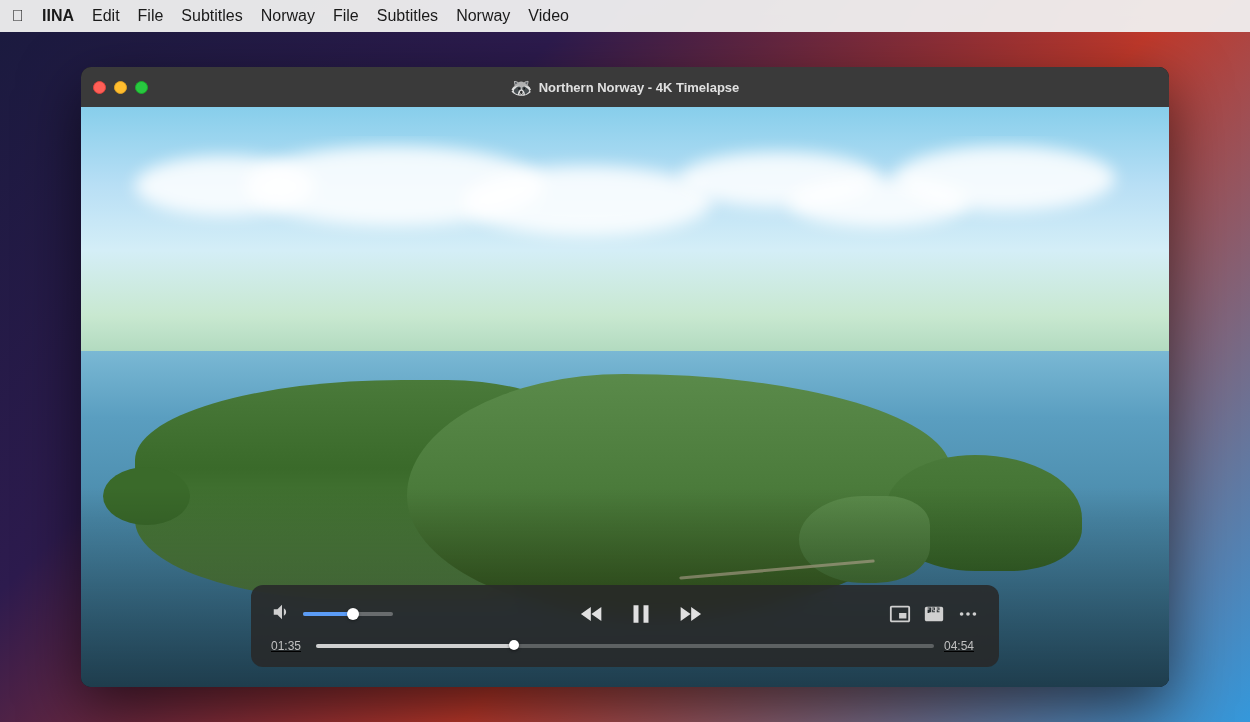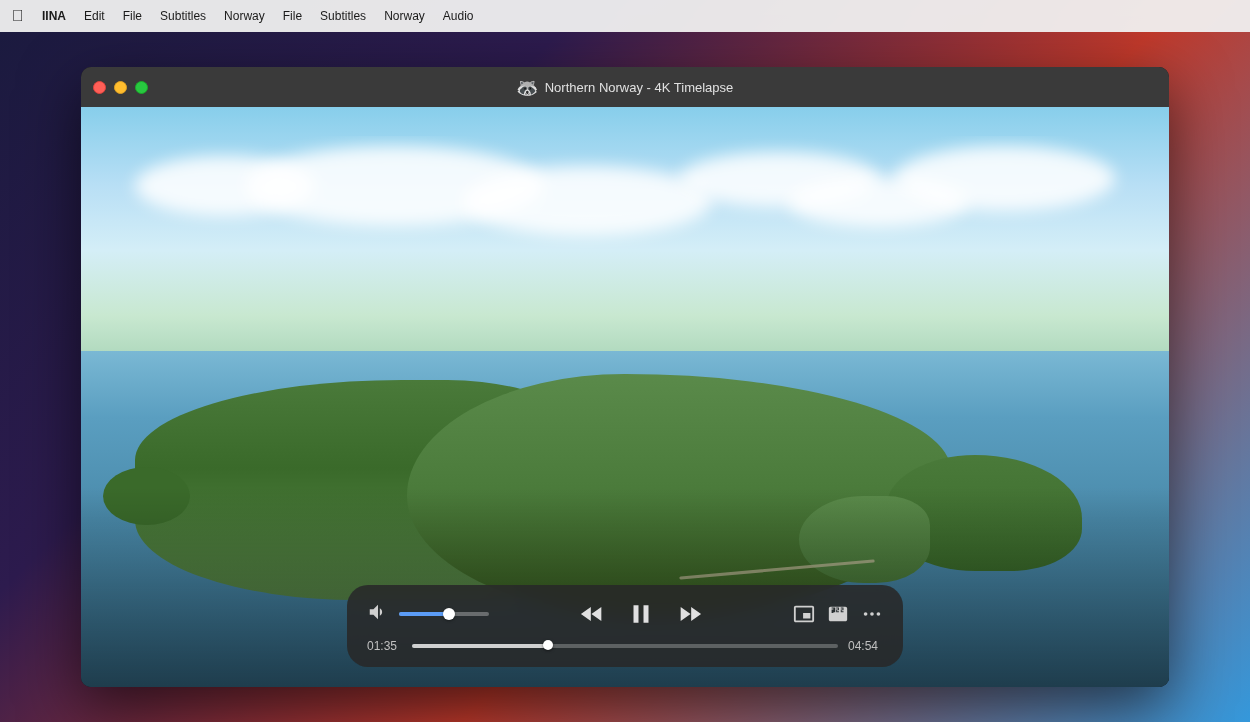--- a/index.html
+++ b/index.html
@@ -21,21 +21,21 @@
       background: rgba(240, 240, 240, 0.95);
       display: flex;
       align-items: center;
       padding: 0 12px;
       gap: 18px;
       flex-shrink: 0;
       z-index: 10;
     }
 
     .menubar-item {
-      font-size: 12px;
+      font-size: 16px;
       color: #1a1a1a;
       cursor: default;
       white-space: nowrap;
       font-weight: 400;
     }
 
     .menubar-item.apple-logo {
       font-size: 16px;
     }
 
@@ -103,21 +103,21 @@
 
     .title-icon {
       width: 20px;
       height: 20px;
       font-size: 18px;
     }
 
     .title-text {
       font-size: 13px;
       color: #e0e0e0;
-      font-weight: 400;
+      font-weight: 700;
       white-space: nowrap;
     }
 
     
     .video-area {
       flex: 1;
       position: relative;
       overflow: hidden;
       background: #000;
     }
@@ -242,25 +242,26 @@
       height: 200px;
       background: linear-gradient(180deg, transparent 0%, rgba(0,0,0,0.5) 100%);
     }
 
     
     .controls-overlay {
       position: absolute;
       bottom: 20px;
       left: 50%;
       transform: translateX(-50%);
-      width: 556px;
+      width: 748px;
       background: rgba(40, 40, 40, 0.88);
-      border-radius: 21px;
+      border-radius: 12px;
       padding: 14px 20px;
       backdrop-filter: blur(10px);
+      text-decoration: underline;
     }
 
     
     .controls-top {
       display: flex;
       align-items: center;
       justify-content: space-between;
       margin-bottom: 10px;
     }
 
@@ -399,21 +400,21 @@
 <div class="menubar">
   <span class="menubar-item apple-logo"></span>
   <span class="menubar-item app-name">IINA</span>
   <span class="menubar-item">Edit</span>
   <span class="menubar-item">File</span>
   <span class="menubar-item">Subtitles</span>
   <span class="menubar-item">Norway</span>
   <span class="menubar-item">File</span>
   <span class="menubar-item">Subtitles</span>
   <span class="menubar-item">Norway</span>
-  <span class="menubar-item">Audio</span>
+  <span class="menubar-item">Video</span>
 </div>
 
 <div class="desktop">
 
   <div class="app-window">
 
     <div class="title-bar">
       <div class="traffic-lights">
         <div class="traffic-light close"></div>
         <div class="traffic-light minimize"></div>

